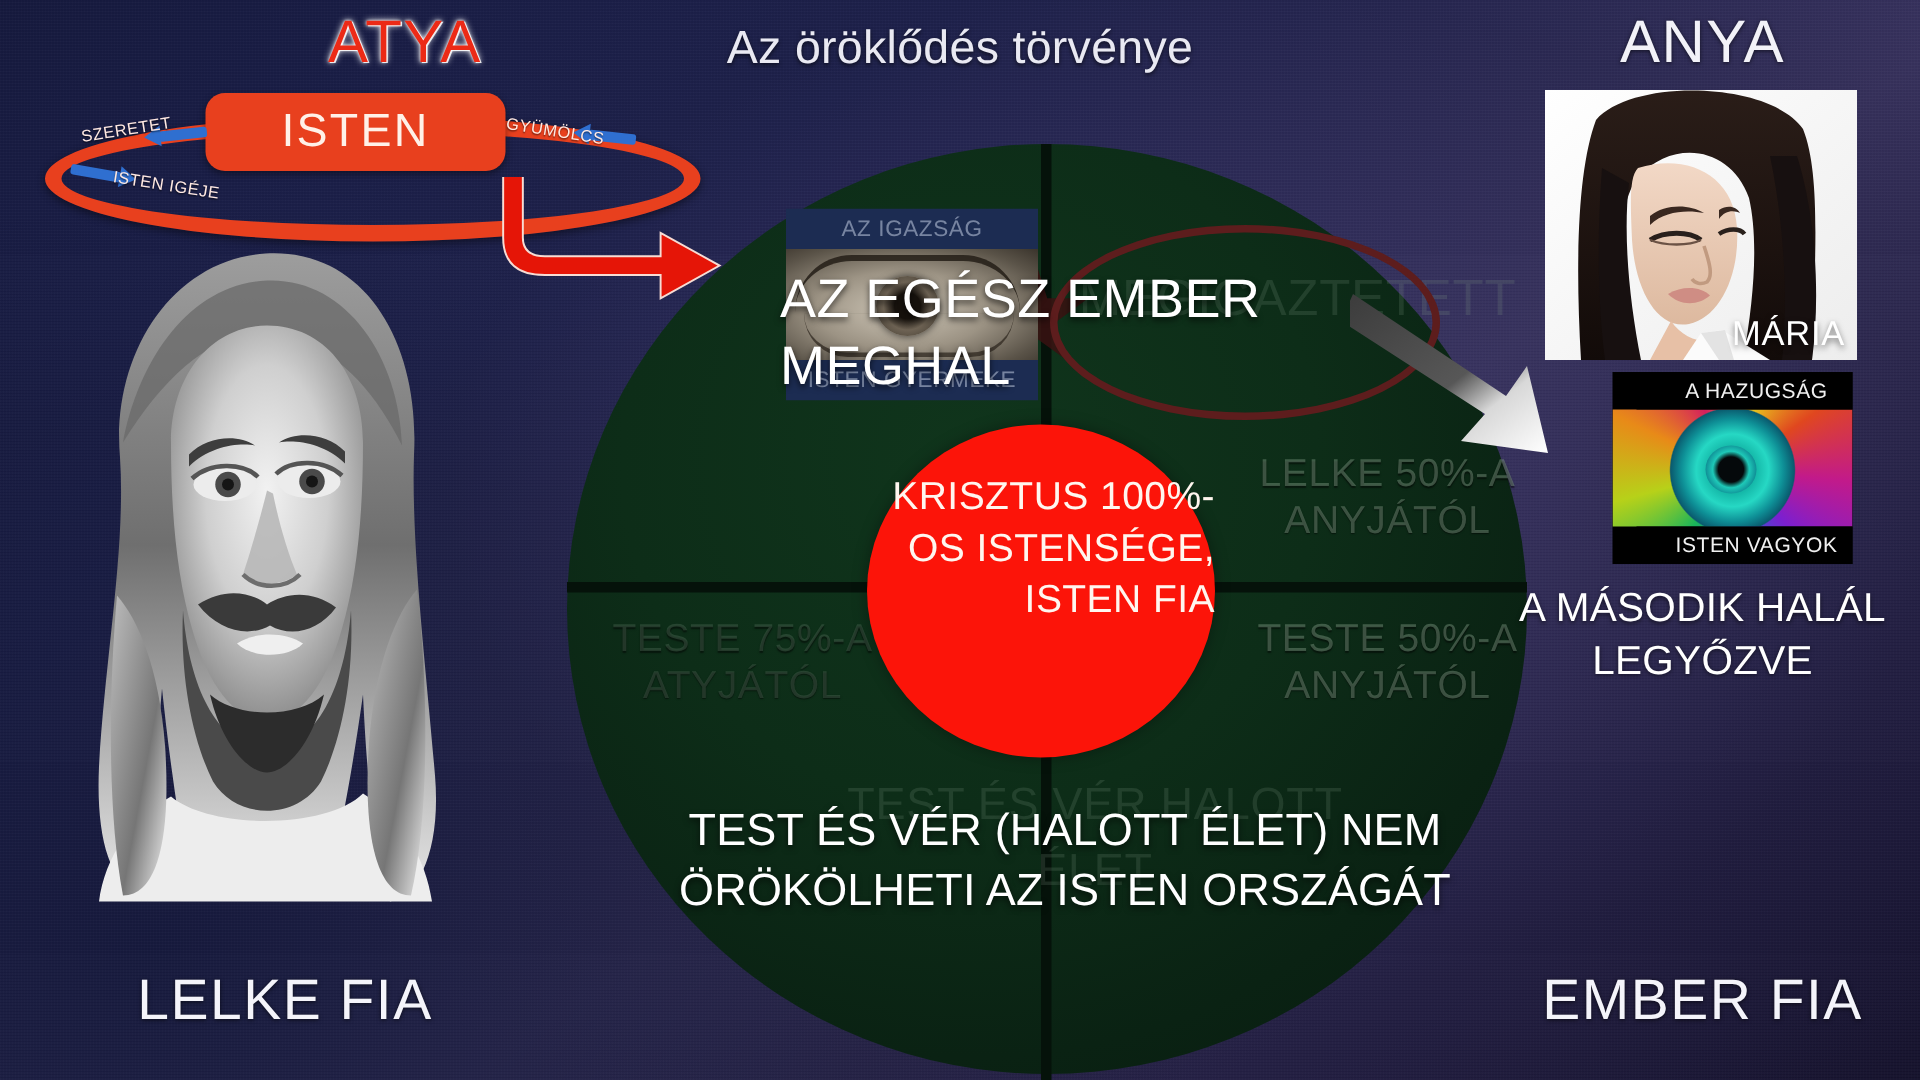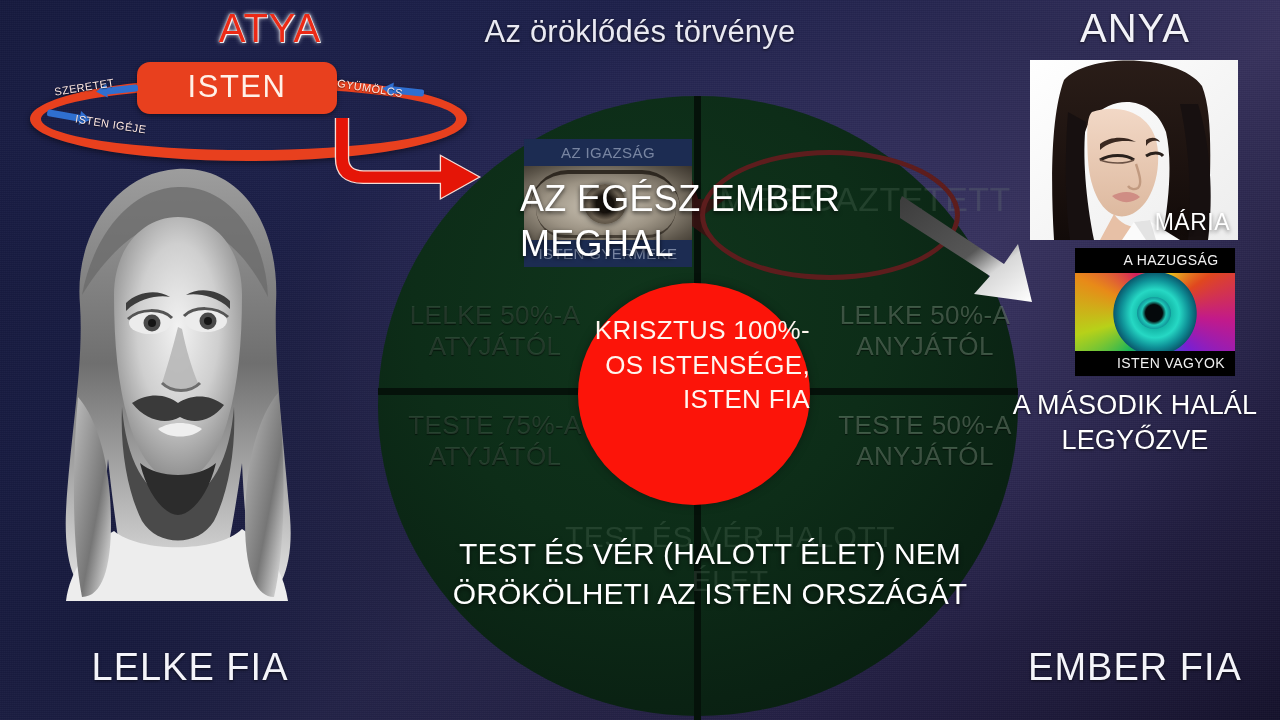--- a/index.html
+++ b/index.html
@@ -254,21 +254,20 @@
   <div class="lyr" id="eyeBox">
     <div class="cap" id="eyeCapTop">AZ IGAZSÁG</div>
     <div id="eyePic">
       <div class="lid"></div>
       <div class="iris"></div>
       <div class="lidb"></div>
     </div>
     <div class="cap" id="eyeCapBot">ISTEN GYERMEKE</div>
   </div>
 
-  <div class="quadlabel" id="q-tl">LELKE 50%-A ATYJÁTÓL</div>
   <div class="quadlabel" id="q-bl">TESTE 75%-A ATYJÁTÓL</div>
   <div class="quadlabel" id="q-tr">LELKE 50%-A ANYJÁTÓL</div>
   <div class="quadlabel" id="q-br">TESTE 50%-A ANYJÁTÓL</div>
 
   <div class="lyr" id="azEgesz">AZ EGÉSZ EMBER MEGHAL</div>
 
   <div class="lyr" id="redCenter">
     <div id="redCenterTxt">KRISZTUS 100%-OS ISTENSÉGE, ISTEN FIA</div>
   </div>
 

